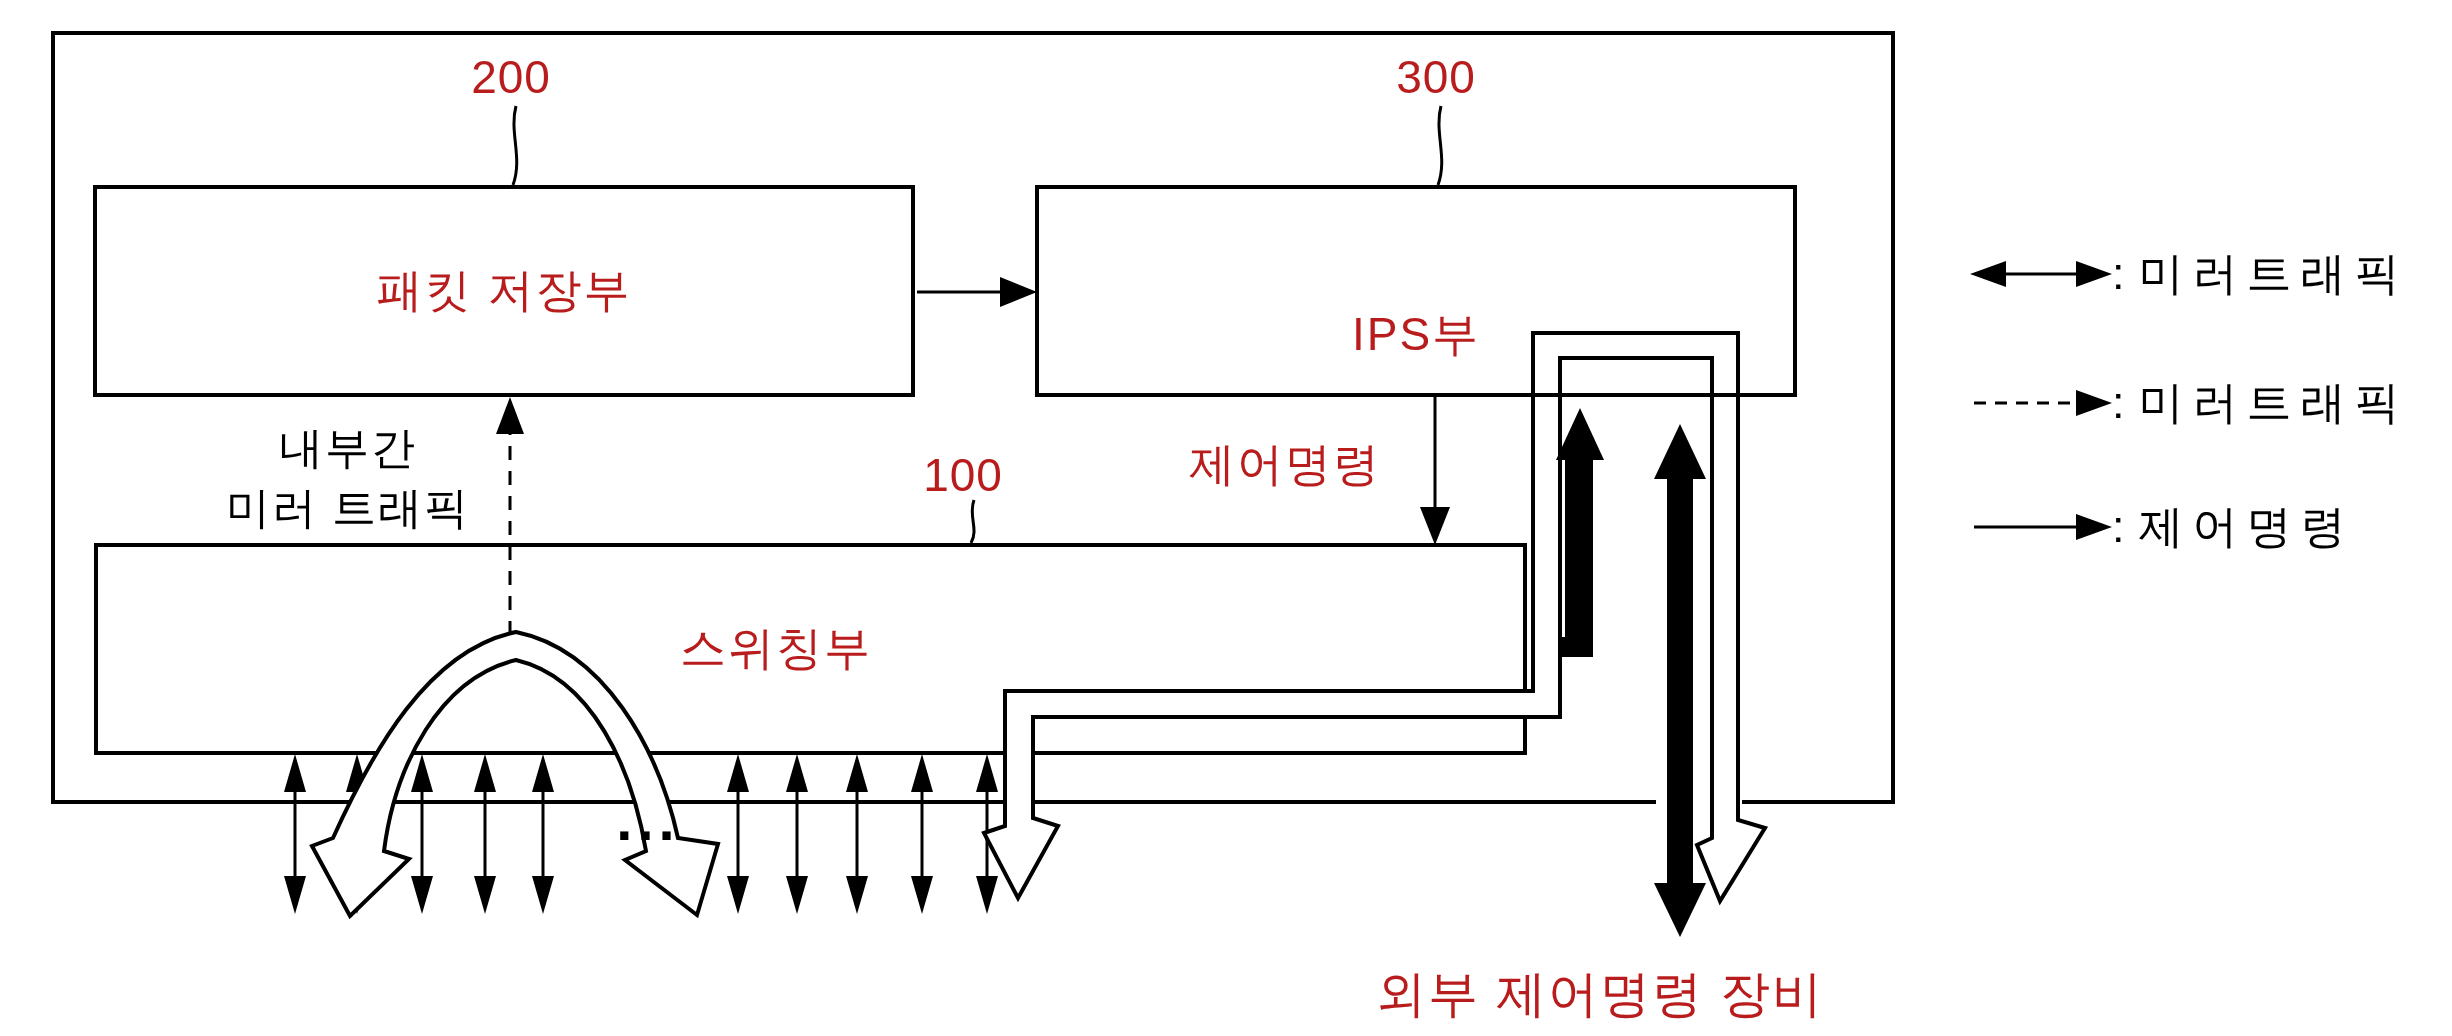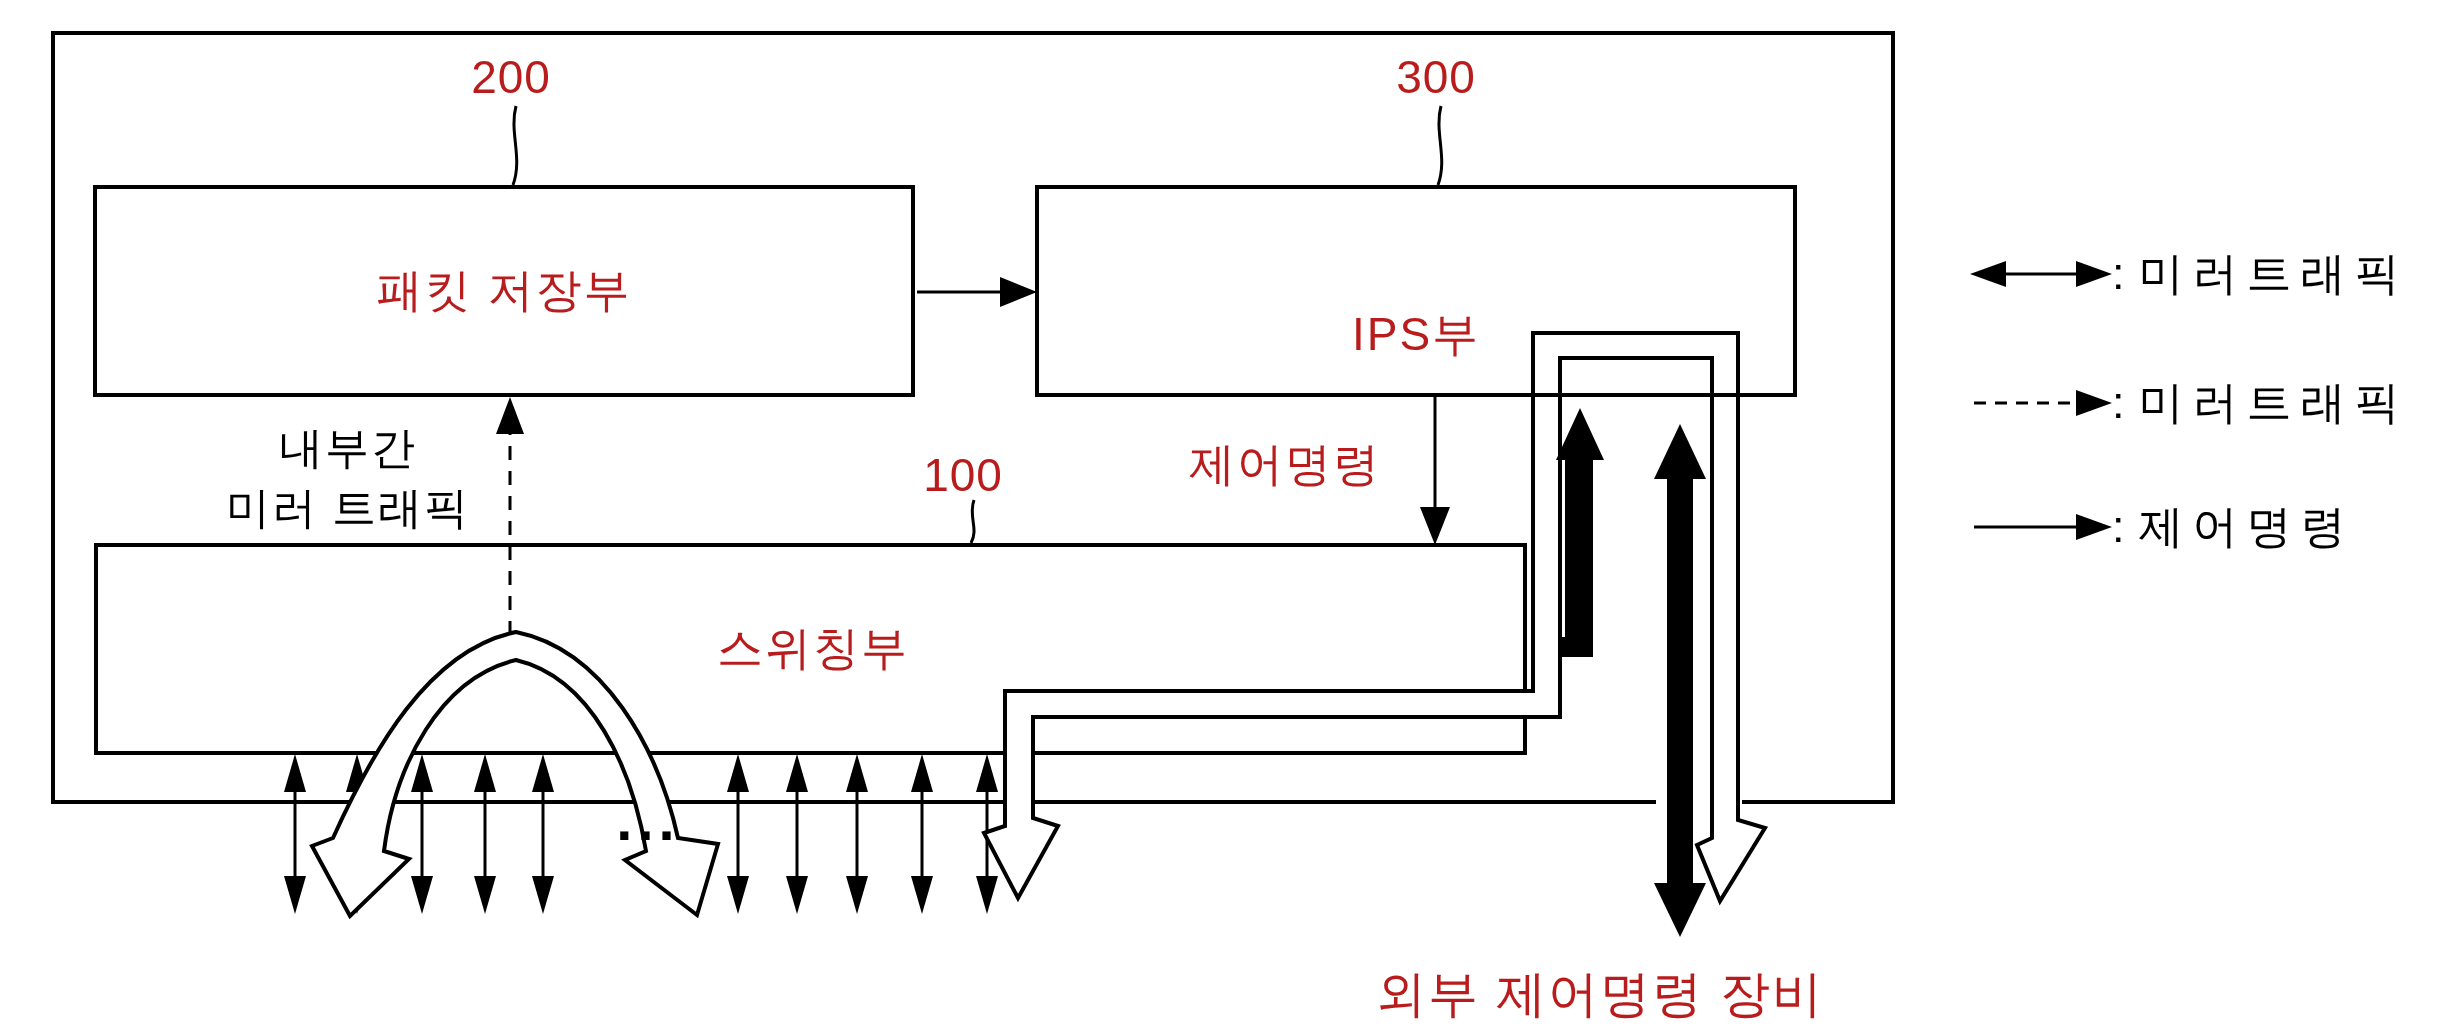--- a/index.html
+++ b/index.html
@@ -141,21 +141,21 @@
     </g>
   </svg>
 
 
   <div class="lbl ref" style="left:511px;top:77px;">200</div>
   <div class="lbl ref" style="left:1436px;top:77px;">300</div>
   <div class="lbl ref" style="left:963px;top:475px;text-align:right;">100</div>
 
   <div class="lbl f46" style="left:504px;top:291px;">패킷 저장부</div>
   <div class="lbl f46" style="left:1416px;top:291px;margin-top:44px;">IPS부</div>
-  <div class="lbl f46" style="left:813px;top:649px;">스위칭부</div>
+  <div class="lbl f46" style="left:776px;top:649px;">스위칭부</div>
 
   <div class="mirror-lines">
     <div>내부간</div>
     <div>미러 트래픽</div>
   </div>
 
   <div class="lbl f46" style="left:1285px;top:465px;">제어명령</div>
 
   <div class="dots">...</div>
 

